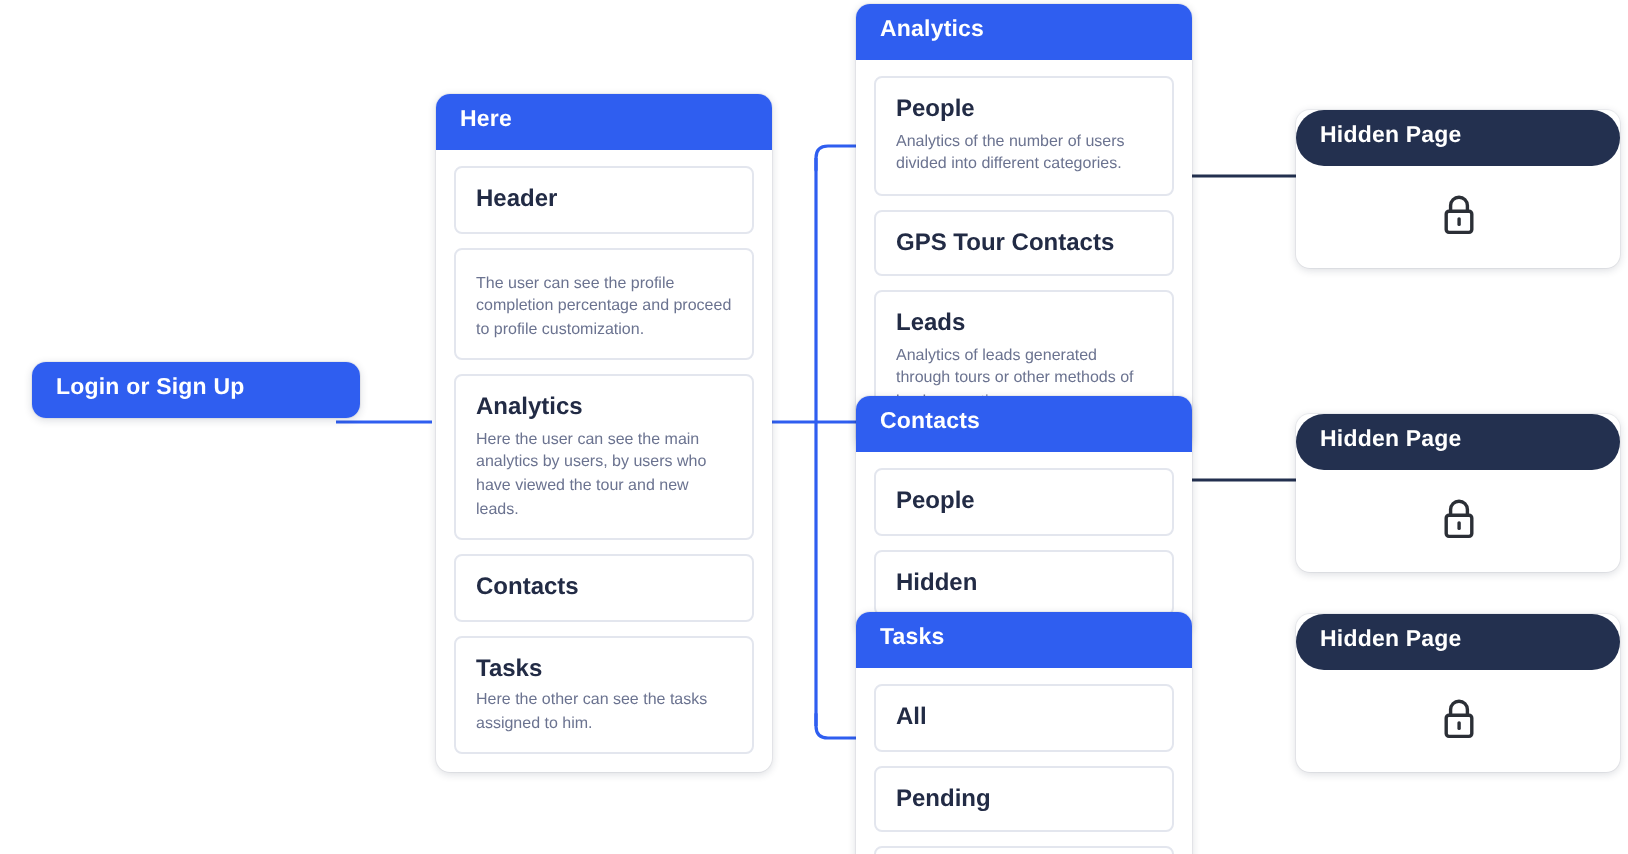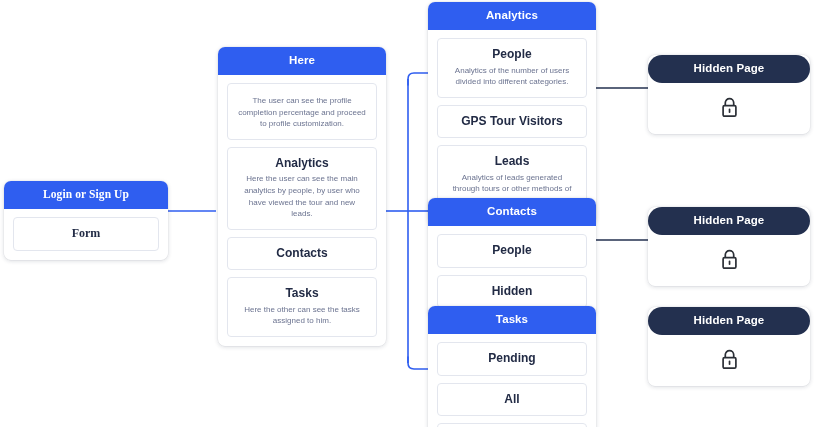--- a/index.html
+++ b/index.html
@@ -19,21 +19,20 @@
     width: 814px; height: 427px;
     pointer-events: none;
   }
   .card {
     position: absolute;
     background: #ffffff;
     border-radius: 7px;
     box-shadow: 0 1px 4px rgba(20,28,58,0.16), 0 0 0 0.5px rgba(20,28,58,0.05);
     overflow: hidden;
     z-index: 2;
-    text-align: center;
   }
   .card-header {
     font-size: 11.5px;
     font-weight: bold;
     color: #ffffff;
     padding: 7px 12px 8px 12px;
     letter-spacing: 0.1px;
     line-height: 1.15;
   }
   .hdr-blue { background: #2f5ef0; }
@@ -88,58 +87,56 @@
 
     <path d="M408 211 H428" stroke="#2f5ef0" stroke-width="1.6" fill="none"></path>
 
     <path d="M408 357 V363 Q408 369 414 369 H428" stroke="#2f5ef0" stroke-width="1.6" fill="none" stroke-linecap="round"></path>
 
     <path d="M596 88 H648" stroke="#23304f" stroke-width="1.6" fill="none"></path>
 
     <path d="M596 240 H648" stroke="#23304f" stroke-width="1.6" fill="none"></path>
   </svg>
 
-  <div class="card" id="card-login" style="left:4px; top:181px; width:164px;font-family:Liberation Serif, serif;">
+  <div class="card" id="card-login" style="left:16px; top:181px; width:164px;">
     <div class="card-header hdr-blue">Login or Sign Up</div>
-    <div class="card-body">
-      <div class="row">
-        <div class="row-title">Form</div>
-      </div>
-    </div>
   </div>
 
   <div class="card" id="card-home" style="left:218px; top:47px; width:168px;">
     <div class="card-header hdr-blue">Here</div>
     <div class="card-body">
       <div class="row">
+        <div class="row-title">Header</div>
+      </div>
+      <div class="row">
         <div class="row-desc">The user can see the profile completion percentage and proceed to profile customization.</div>
       </div>
       <div class="row">
         <div class="row-title">Analytics</div>
-        <div class="row-desc">Here the user can see the main analytics by people, by user who have viewed the tour and new leads.</div>
+        <div class="row-desc">Here the user can see the main analytics by users, by users who have viewed the tour and new leads.</div>
       </div>
       <div class="row">
         <div class="row-title">Contacts</div>
       </div>
       <div class="row">
         <div class="row-title">Tasks</div>
         <div class="row-desc">Here the other can see the tasks assigned to him.</div>
       </div>
     </div>
   </div>
 
   <div class="card" id="card-analytics" style="left:428px; top:2px; width:168px;">
     <div class="card-header hdr-blue">Analytics</div>
     <div class="card-body">
       <div class="row">
         <div class="row-title">People</div>
         <div class="row-desc">Analytics of the number of users divided into different categories.</div>
       </div>
       <div class="row">
-        <div class="row-title">GPS Tour Visitors</div>
+        <div class="row-title">GPS Tour Contacts</div>
       </div>
       <div class="row">
         <div class="row-title">Leads</div>
         <div class="row-desc">Analytics of leads generated through tours or other methods of lead generation.</div>
       </div>
     </div>
   </div>
 
   <div class="card" id="card-contacts" style="left:428px; top:198px; width:168px;">
     <div class="card-header hdr-blue">Contacts</div>
@@ -150,24 +147,24 @@
       <div class="row">
         <div class="row-title">Hidden</div>
       </div>
     </div>
   </div>
 
   <div class="card" id="card-tasks" style="left:428px; top:306px; width:168px;">
     <div class="card-header hdr-blue">Tasks</div>
     <div class="card-body">
       <div class="row">
+        <div class="row-title">All</div>
+      </div>
+      <div class="row">
         <div class="row-title">Pending</div>
-      </div>
-      <div class="row">
-        <div class="row-title">All</div>
       </div>
       <div class="row">
         
       </div>
     </div>
   </div>
 
   <div class="card" id="card-hidden-1" style="left:648px; top:55px; width:162px;">
     <div class="card-header hdr-navy">Hidden Page</div>
     <div class="lock-body">

